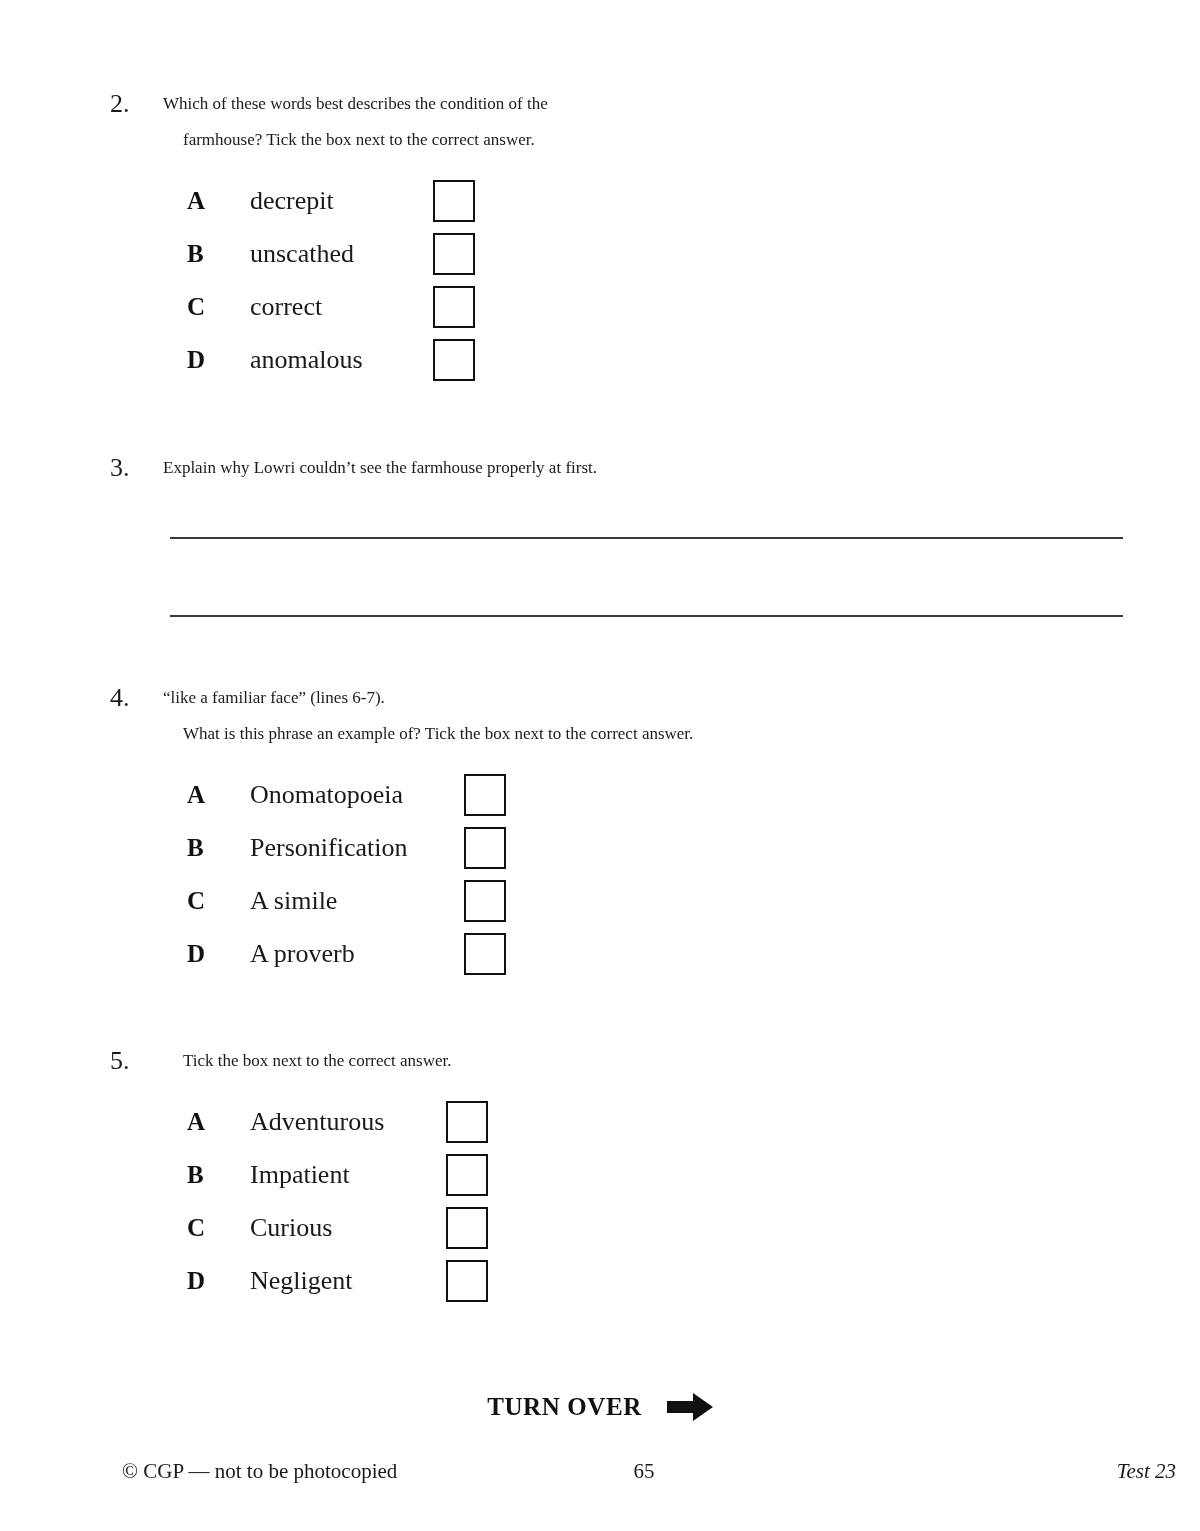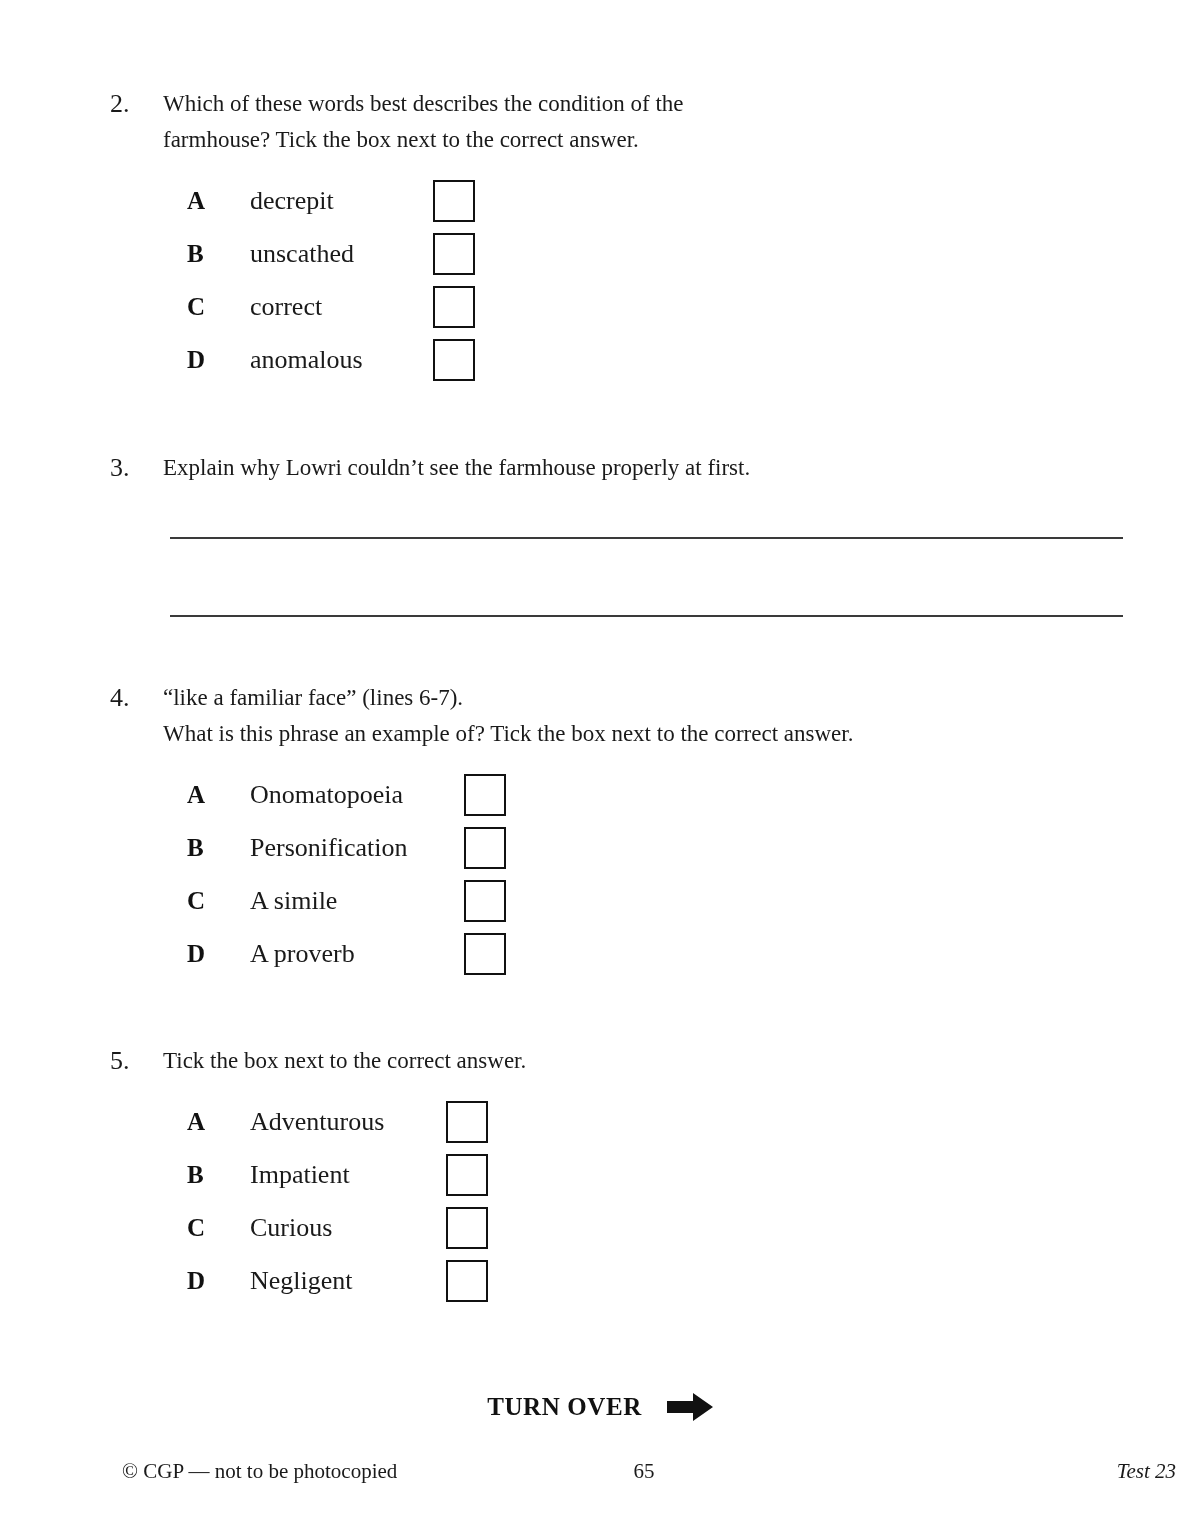--- a/index.html
+++ b/index.html
@@ -37,27 +37,28 @@
   .q-number {
     width: 53px;
     margin-left: 110px;
     flex: 0 0 auto;
     font-size: 26px;
     line-height: 36px;
     color: #1a1a1a;
   }
   .q-text {
     flex: 1 1 auto;
-    font-size: 23px;
+    font-size: 17px;
     line-height: 36px;
     color: #1a1a1a;
     padding-right: 56px;
   }
   .q-text .line2 {
     display: block;
+    margin-left: 20px;
   }
 
   
   .options {
     margin-top: 16px;
   }
   .option-row {
     display: flex;
     align-items: center;
     height: 53px;

